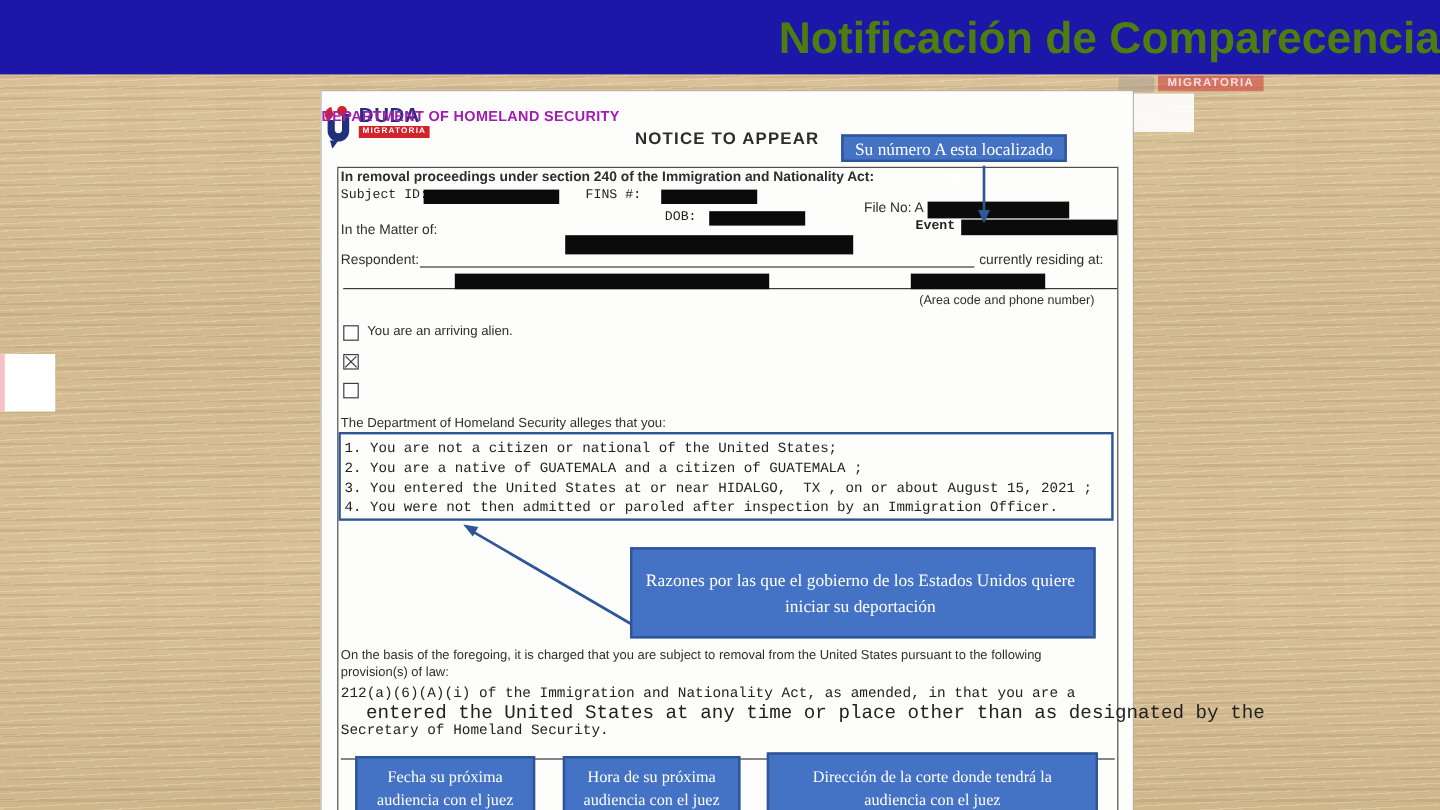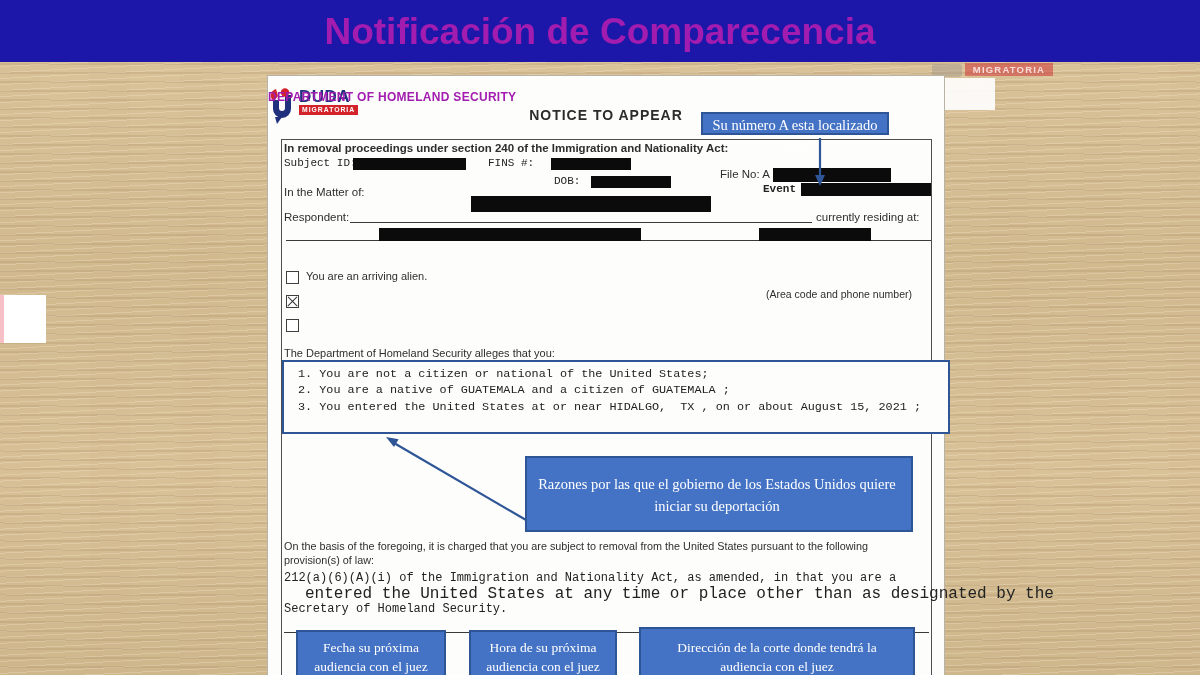--- a/index.html
+++ b/index.html
@@ -7,22 +7,22 @@
     width:1200px;height:675px;overflow:hidden;position:relative;
     font-family:"Liberation Sans",sans-serif;
     background:
       repeating-linear-gradient(177deg, rgba(255,248,230,.22) 0 1px, rgba(0,0,0,0) 1px 6px),
       repeating-linear-gradient(180deg, rgba(160,128,88,.20) 0 2px, rgba(0,0,0,0) 2px 9px),
       repeating-linear-gradient(90deg, rgba(205,175,135,.10) 0 40px, rgba(0,0,0,0) 40px 90px),
       linear-gradient(180deg,#dcc59c,#d2ba8f 40%,#d9c198 70%,#cfb78c);
   }
   .abs{position:absolute;}
   .titlebar{left:0;top:0;width:1200px;height:62px;background:var(--header_bg,#1c17a8);}
-  .title{left:0;top:0;width:1200px;height:62px;line-height:64px;text-align:center;
-    color:#a21caf;font-size:37px;font-weight:bold;letter-spacing:0px;}
+  .title{left:0;top:0;width:1200px;height:62px;line-height:64px;text-align:right;
+    color:#4d7c0f;font-size:37px;font-weight:bold;letter-spacing:0px;}
   .paper{left:267px;top:75px;width:676px;height:600px;background:var(--paper,#fdfdfc);
     border:1px solid #b9b2a6;}
   .formbox{left:13px;top:63px;width:649px;height:535px;border:1.5px solid #4e4e4e;}
   .sans{color:#2e2e2e;font-size:11.5px;}
   .mono{font-family:"Liberation Mono","DejaVu Sans Mono",monospace;color:#222;font-size:11px;}
   .redact{background:var(--redaction,#0b0b0b);}
   .hline{border-top:1.2px solid #3a3a3a;height:0;}
   .callout{background:var(--callout_bg,#4472c4);border:2px solid var(--callout_border,#2e5596);
     color:#fff;font-family:"Liberation Serif",serif;text-align:center;box-sizing:border-box;}
   .cb{width:11px;height:11px;border:1.2px solid #3f3f3f;background:#fff;}
@@ -90,33 +90,34 @@
   <div class="abs sans" style="left:16px;top:110px;">In the Matter of:</div>
   <div class="abs redact" style="left:203px;top:120px;width:240px;height:16px;"></div>
 
   <div class="abs sans" style="left:16px;top:135px;">Respondent:</div>
   <div class="abs hline" style="left:82px;top:146px;width:462px;"></div>
   <div class="abs sans" style="left:548px;top:135px;">currently residing at:</div>
 
   <div class="abs hline" style="left:18px;top:164px;width:645px;"></div>
   <div class="abs redact" style="left:111px;top:152px;width:262px;height:13px;"></div>
   <div class="abs redact" style="left:491px;top:152px;width:112px;height:13px;"></div>
-  <div class="abs cap" style="left:460px;top:168px;width:222px;margin-top:44px;">(Area code and phone number)</div>
+  <div class="abs cap" style="left:460px;top:168px;width:222px;">(Area code and phone number)</div>
 
   <div class="abs cb" style="left:18px;top:195px;"></div>
   <div class="abs sans" style="left:38px;top:194px;font-size:11px;">You are an arriving alien.</div>
   <div class="abs cb checked" style="left:18px;top:219px;"></div>
   <div class="abs cb" style="left:18px;top:243px;"></div>
 
   <div class="abs sans" style="left:16px;top:271px;font-size:11px;">The Department of Homeland Security alleges that you:</div>
 
-  <div class="abs" style="left:14px;top:284px;width:636px;height:62px;border:2px solid #2e5596;padding:4px 14px;background:#fdfdfc;">
+  <div class="abs" style="left:14px;top:284px;width:636px;height:62px;border:2px solid #2e5596;padding:4px 3px;background:#fdfdfc;">
     <div class="mono allegline" style="font-size:11.8px;line-height:16.3px;">1. You are not a citizen or national of the United States;</div>
     <div class="mono allegline" style="font-size:11.8px;line-height:16.3px;">2. You are a native of GUATEMALA and a citizen of GUATEMALA ;</div>
     <div class="mono allegline" style="font-size:11.8px;line-height:16.3px;">3. You entered the United States at or near HIDALGO,  TX , on or about August 15, 2021 ;</div>
+    <div class="mono allegline" style="font-size:11.8px;line-height:16.3px;">4. You were not then admitted or paroled after inspection by an Immigration Officer.</div>
   </div>
 
   <svg class="abs" style="left:112px;top:356px;" width="152" height="92" viewBox="0 0 152 92">
     <line x1="146" y1="88" x2="14" y2="11" stroke="#2e5596" stroke-width="2.2"></line>
     <polygon points="6,5 18.6,7.2 14,15" fill="#2e5596"></polygon>
   </svg>
 
   <div class="abs callout" style="left:257px;top:380px;width:388px;height:76px;font-size:14.5px;line-height:22px;padding:15px 4px 0 0;">Razones por las que el gobierno de los Estados Unidos quiere iniciar su deportación</div>
 
   <div class="abs sans" style="left:16px;top:463px;width:636px;font-size:10.8px;line-height:14px;">On the basis of the foregoing, it is charged that you are subject to removal from the United States pursuant to the following provision(s) of law:</div>

